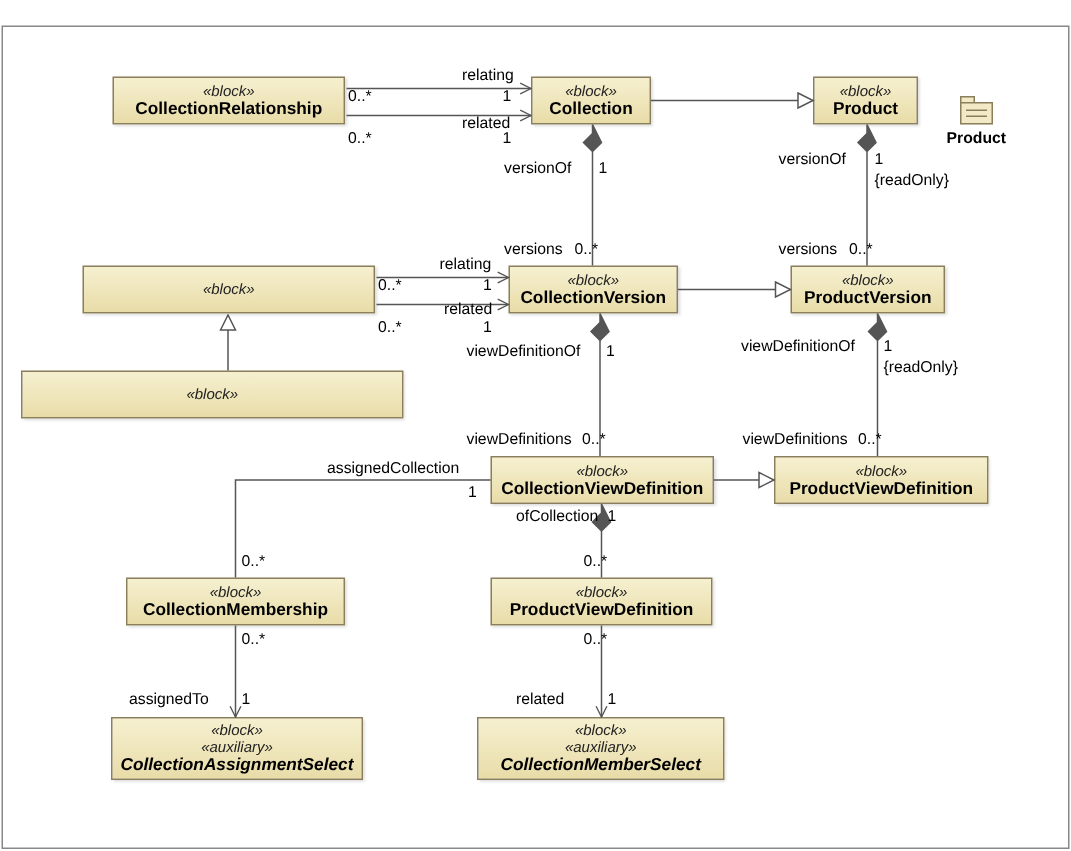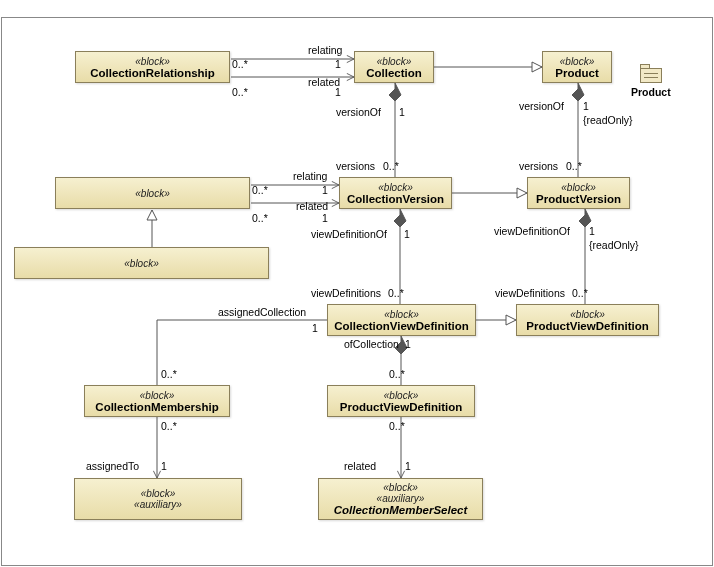--- a/index.html
+++ b/index.html
@@ -117,20 +117,21 @@
   </div>
 
   <div class="block" style="left:327px; top:385px; width:148px; height:32px;">
     <div class="stereo">«block»</div>
     <div class="bname">ProductViewDefinition</div>
   </div>
 
   <div class="block" style="left:74px; top:478px; width:168px; height:42px;">
     <div class="stereo">«block»</div>
     <div class="stereo">«auxiliary»</div>
+    <div class="bname italic">CollectionAssignmentSelect</div>
   </div>
 
   <div class="block" style="left:318px; top:478px; width:165px; height:42px;">
     <div class="stereo">«block»</div>
     <div class="stereo">«auxiliary»</div>
     <div class="bname italic">CollectionMemberSelect</div>
   </div>
 
   <svg class="overlay" width="714" height="567">
     <defs>

